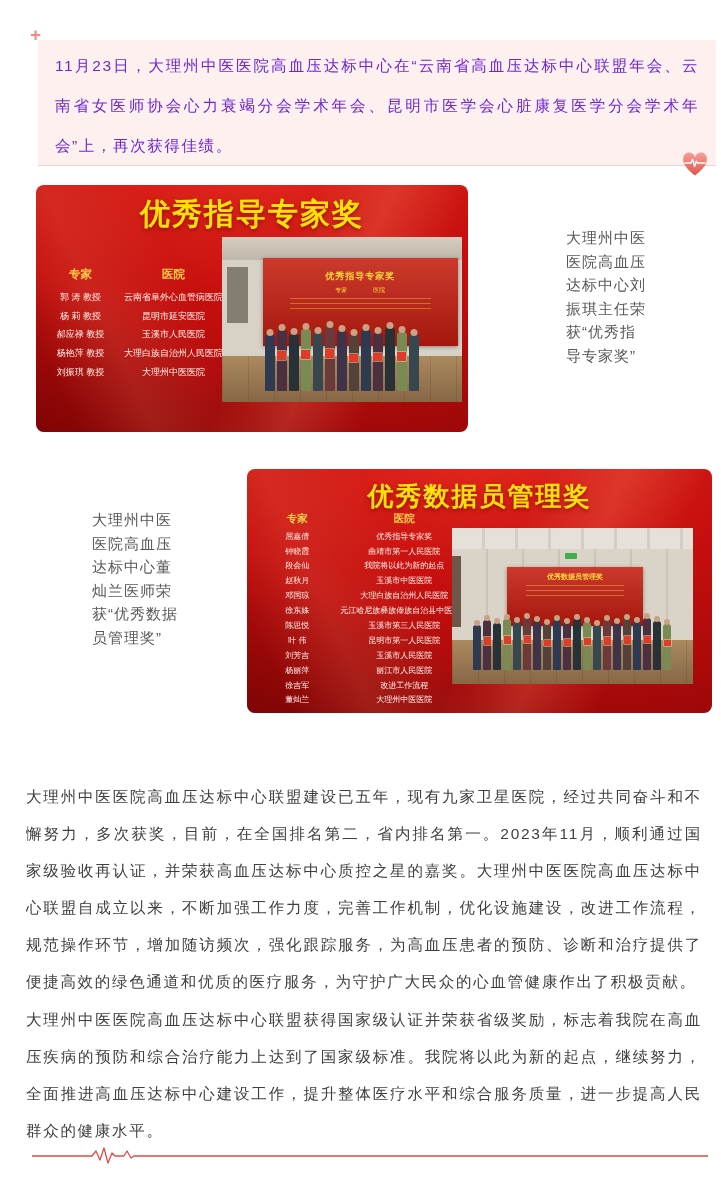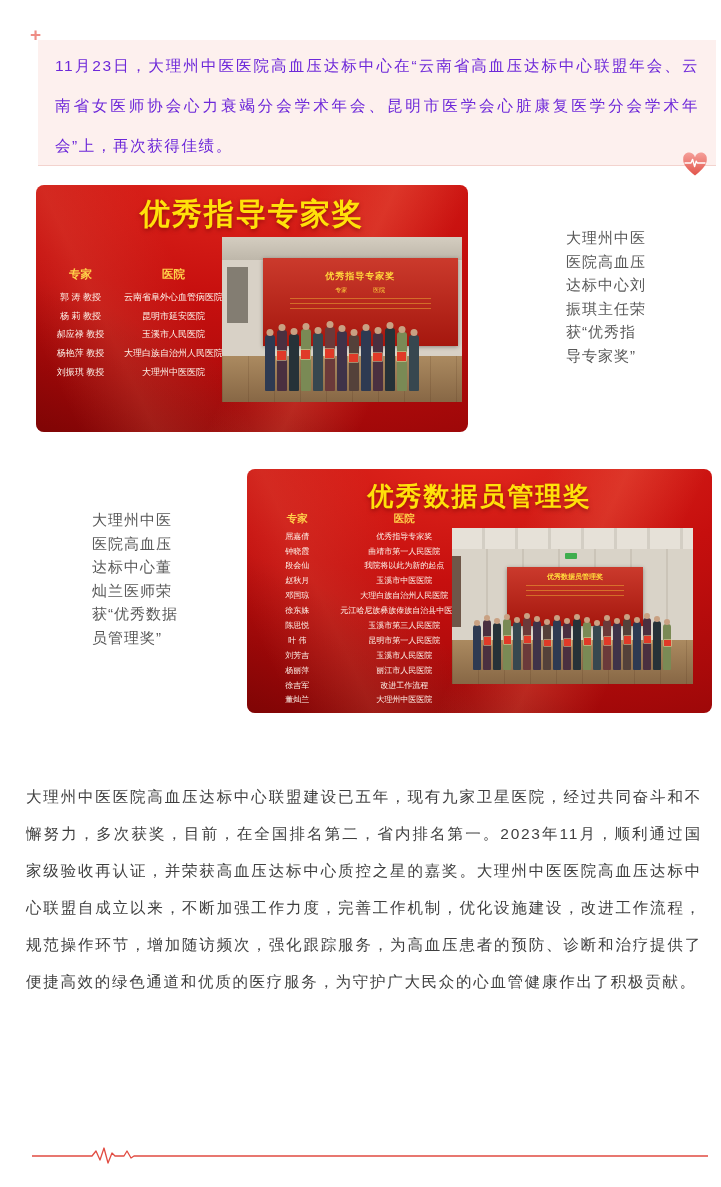--- a/index.html
+++ b/index.html
@@ -298,18 +298,19 @@
     </div>
   </div>
   <div class="caption cap2">大理州中医
 医院高血压
 达标中心董
 灿兰医师荣
 获“优秀数据
 员管理奖”</div>
 
   <p class="body-para p1">大理州中医医院高血压达标中心联盟建设已五年，现有九家卫星医院，经过共同奋斗和不懈努力，多次获奖，目前，在全国排名第二，省内排名第一。2023年11月，顺利通过国家级验收再认证，并荣获高血压达标中心质控之星的嘉奖。大理州中医医院高血压达标中心联盟自成立以来，不断加强工作力度，完善工作机制，优化设施建设，改进工作流程，规范操作环节，增加随访频次，强化跟踪服务，为高血压患者的预防、诊断和治疗提供了便捷高效的绿色通道和优质的医疗服务，为守护广大民众的心血管健康作出了积极贡献。</p>
+  <p class="body-para p2">大理州中医医院高血压达标中心联盟获得国家级认证并荣获省级奖励，标志着我院在高血压疾病的预防和综合治疗能力上达到了国家级标准。我院将以此为新的起点，继续努力，全面推进高血压达标中心建设工作，提升整体医疗水平和综合服务质量，进一步提高人民群众的健康水平。</p>
 
   <svg class="divider" viewBox="0 0 676 20" preserveAspectRatio="none">
     <path d="M0 10 H60 l4 -5 l4 9 l4 -12 l4 15 l4 -10 l3 3 h9 l3 -5 l4 7 l3 -2 H676" fill="none" stroke="#e14b41" stroke-width="1.3" stroke-linejoin="round"></path>
   </svg>
 
 </div>
 
 </body></html>

